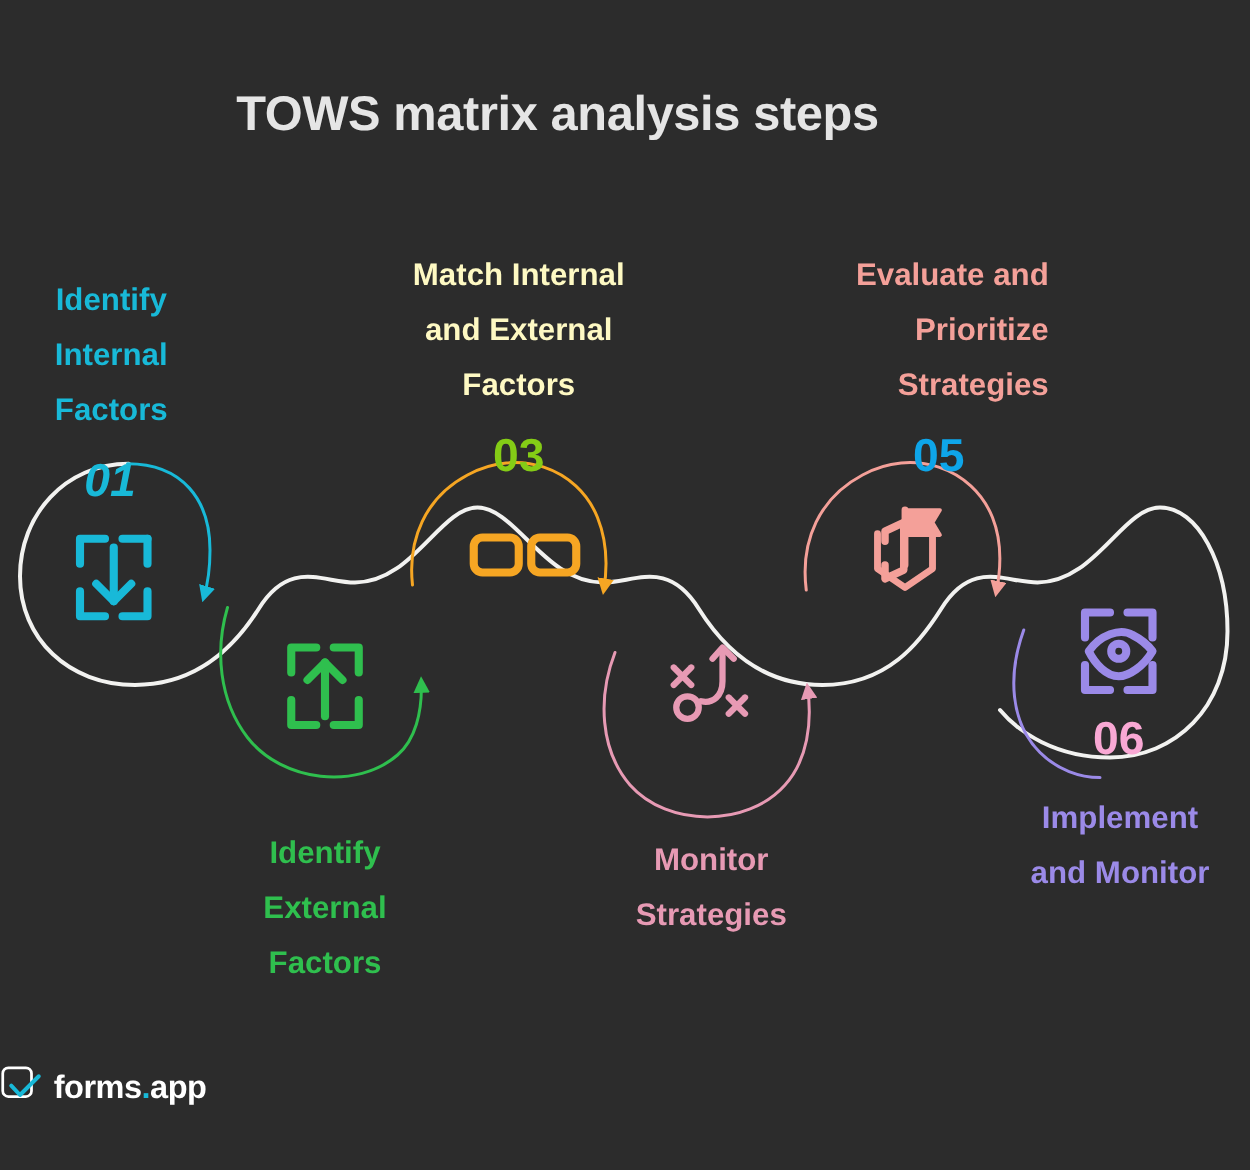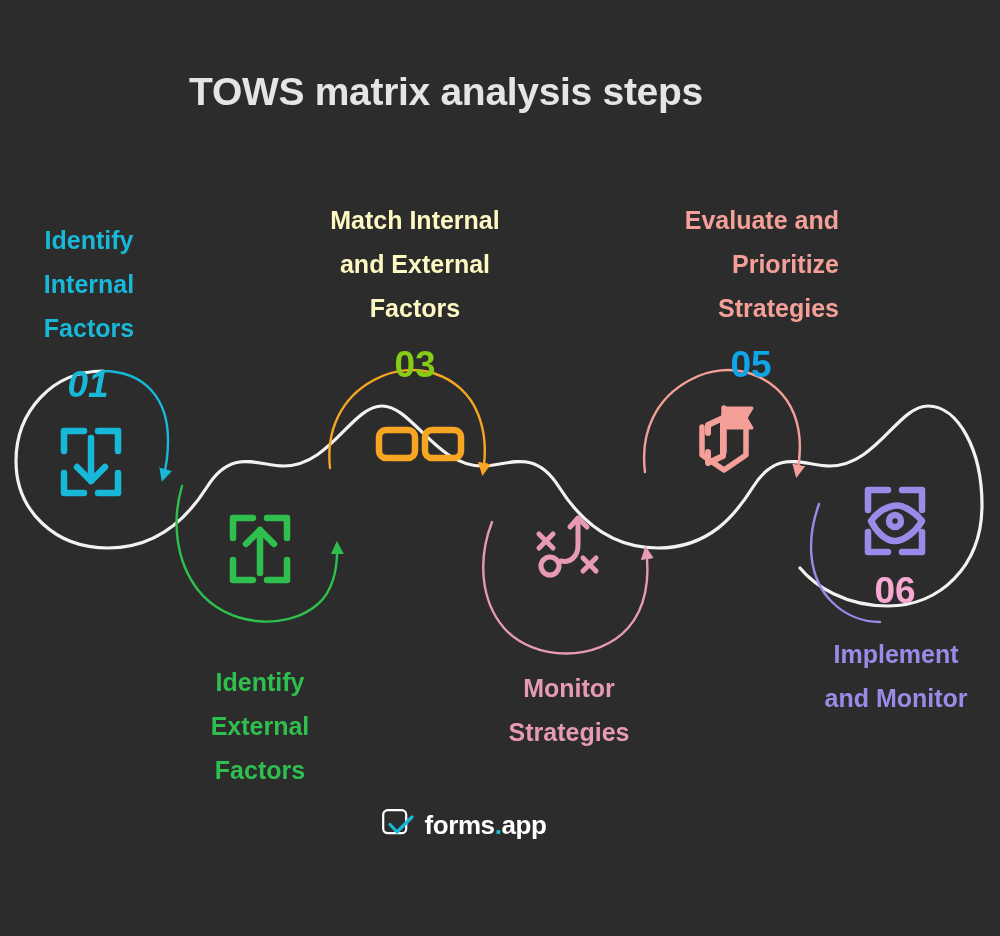--- a/index.html
+++ b/index.html
@@ -52,25 +52,25 @@
   .step-number {
     position: absolute;
     text-align: center;
     font-size: 37px;
     font-weight: bold;
     font-family: "Liberation Sans", sans-serif;
   }
   .footer-logo {
     position: absolute;
     left: 0;
-    top: 808px;
+    top: 852px;
     width: 928px;
     display: flex;
     align-items: center;
-    justify-content: center;
+    justify-content: flex-start;
     gap: 9px;
   }
   .logo-mark {
     width: 34px;
     height: 34px;
     position: relative;
   }
   .logo-text {
     color: #ffffff;
     font-size: 26px;

